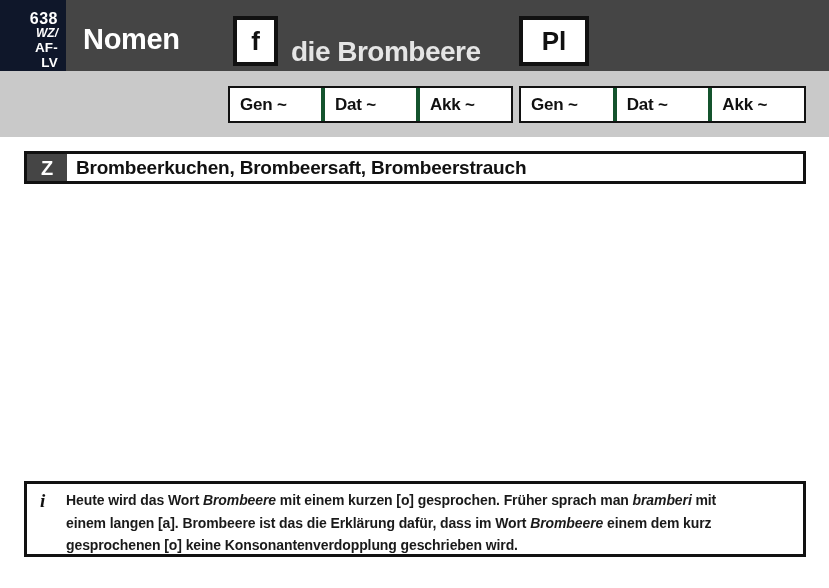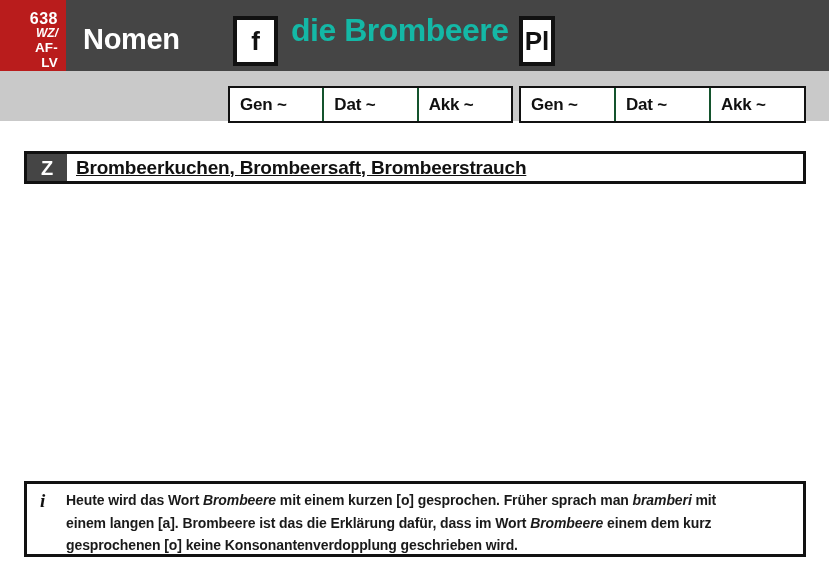--- a/index.html
+++ b/index.html
@@ -4,69 +4,69 @@
 <style>
   html,body { margin:0; padding:0; background:#ffffff; }
   .page {
     position:relative; width:829px; height:588px; background:#ffffff;
     font-family:"Liberation Sans", sans-serif; overflow:hidden; color:#111;
   }
 
   
   .topbar { position:absolute; left:0; top:0; width:829px; height:71px; background:#454545; }
   .idbox {
-    position:absolute; left:0; top:0; width:66px; height:72px; background:#b91c1c;
+    position:absolute; left:0; top:0; width:66px; height:72px; background:#0f172a;
     color:#fff; font-weight:bold; text-align:right; box-sizing:border-box;
     padding:11px 8px 0 0;
   }
   .idbox .n1 { font-size:16px; line-height:16px; letter-spacing:.5px; }
   .idbox .n2 { font-size:12px; line-height:13px;font-style:italic; }
   .idbox .n3 { font-size:13.5px; line-height:15px; letter-spacing:.2px;padding-left:28px; }
 
   .cat { position:absolute; left:75px; top:25px; color:#fff; font-size:29px; font-weight:bold; line-height:1; letter-spacing:-.3px;margin-left:8px; }
 
   .tagbox {
     position:absolute; top:16px; height:50px; background:#fff; border:4px solid #111;
     box-sizing:border-box; color:#111; font-weight:bold; font-size:26px;
     display:flex; align-items:center; justify-content:center; line-height:1;
   }
   .fbox  { left:233px; width:45px; }
-  .plbox { left:519px; width:36px; }
+  .plbox { left:519px; width:70px; }
 
-  .hw { position:absolute; top:14px; color:#14b8a6; font-size:32px; font-weight:bold; line-height:1; letter-spacing:-.5px; }
+  .hw { position:absolute; top:38px; color:#e5e5e5; font-size:28px; font-weight:bold; line-height:1; letter-spacing:-.5px; }
   .hw1 { left:291px; }
   .hw2 { left:578px; }
 
   
-  .band { position:absolute; left:0; top:71px; width:829px; height:50px; background:#c9c9c9; }
+  .band { position:absolute; left:0; top:71px; width:829px; height:66px; background:#c9c9c9; }
   .casegrid {
     position:absolute; top:15px; height:37px; display:flex;
     background:#fff; border:2px solid #111; box-sizing:border-box;
   }
   .g1 { left:228px; width:285px; }
   .g2 { left:519px; width:287px; }
   .casecell {
     flex:1; display:flex; align-items:center; padding-left:10px;
-    font-weight:bold; font-size:17px; color:#111; border-left:2px solid #14532d;
+    font-weight:bold; font-size:17px; color:#111; border-left:4px solid #14532d;
     letter-spacing:-.2px;
   }
   .casecell:first-child { border-left:none; }
 
   
   .zrow {
     position:absolute; left:24px; top:151px; width:782px; height:33px;
     border:3px solid #111; box-sizing:border-box; display:flex; background:#fff;
   }
   .ztag {
     width:40px; background:#454545; color:#fff; font-weight:bold; font-size:20px;
     display:flex; align-items:center; justify-content:center; line-height:1;
   }
   .ztext {
     flex:1; display:flex; align-items:center; padding-left:9px;
-    font-weight:bold; font-size:19px; color:#111; letter-spacing:-.2px; white-space:nowrap;text-decoration:underline;
+    font-weight:bold; font-size:19px; color:#111; letter-spacing:-.2px; white-space:nowrap;
   }
 
   
   .infobox {
     position:absolute; left:24px; top:481px; width:782px; height:76px;
     border:3px solid #111; box-sizing:border-box; background:#fff;
   }
   .iicon {
     position:absolute; left:13px; top:6px; color:#111;
     font-family:"Liberation Serif", serif; font-style:italic; font-weight:bold; font-size:19px;

